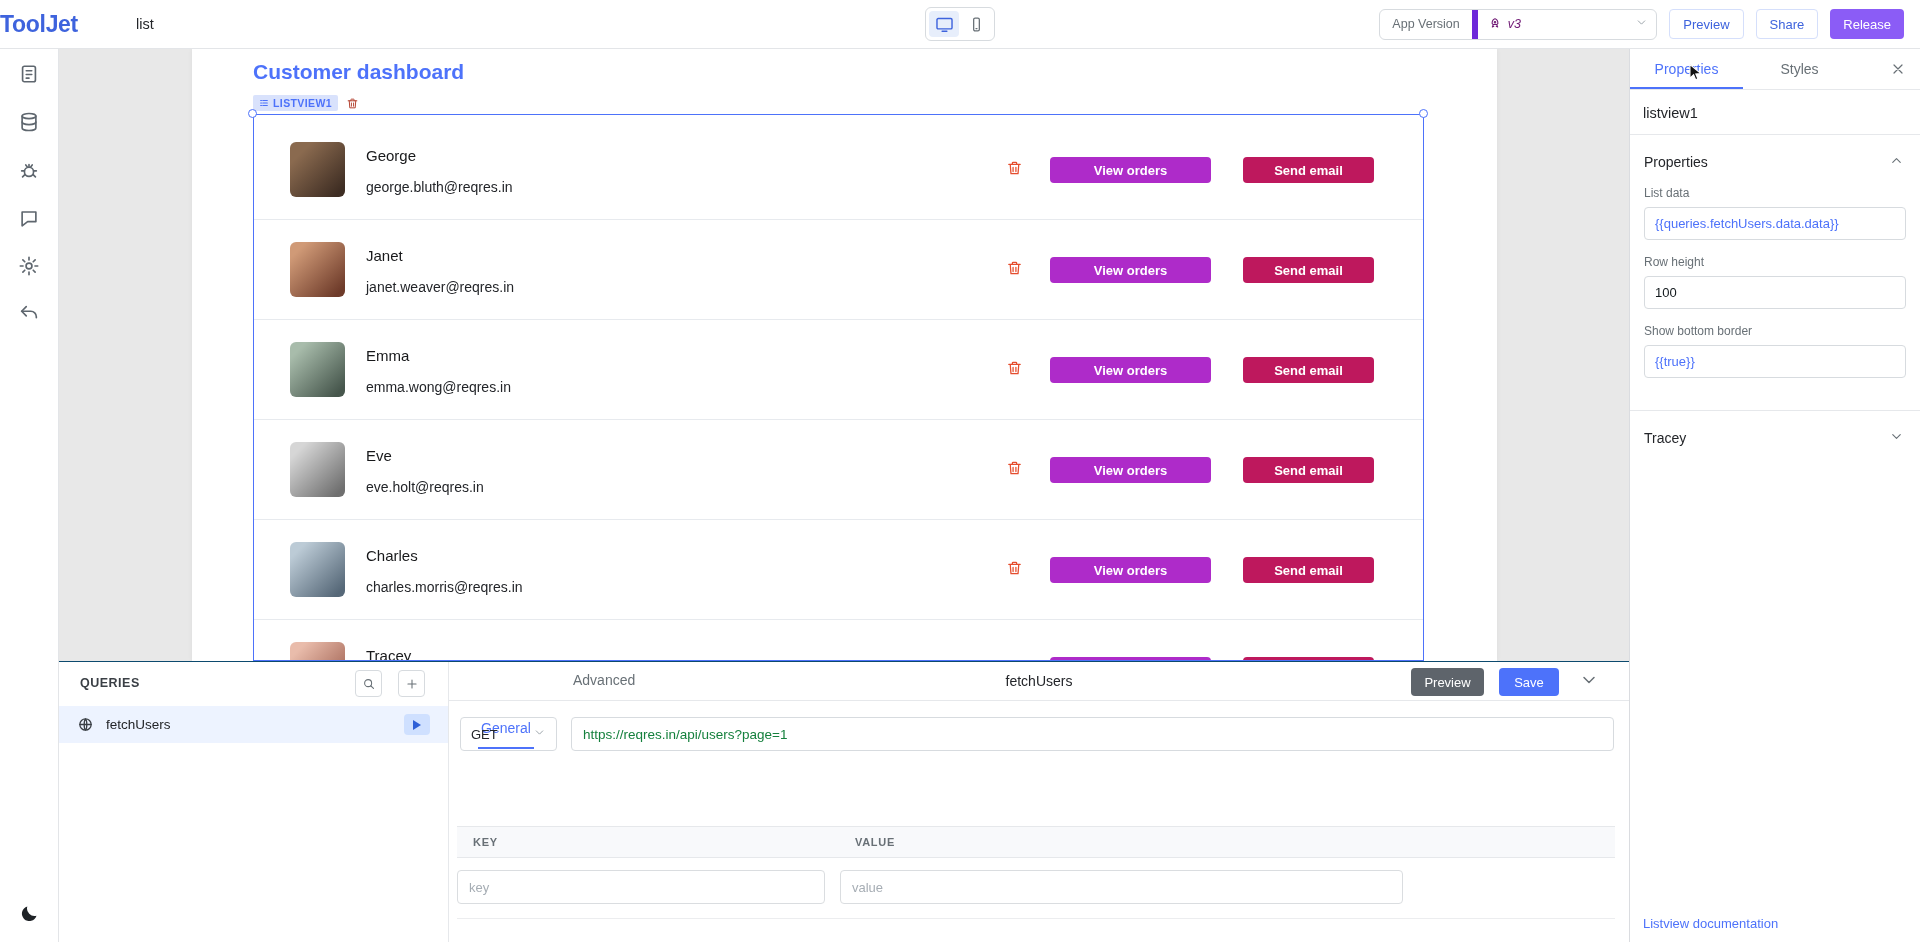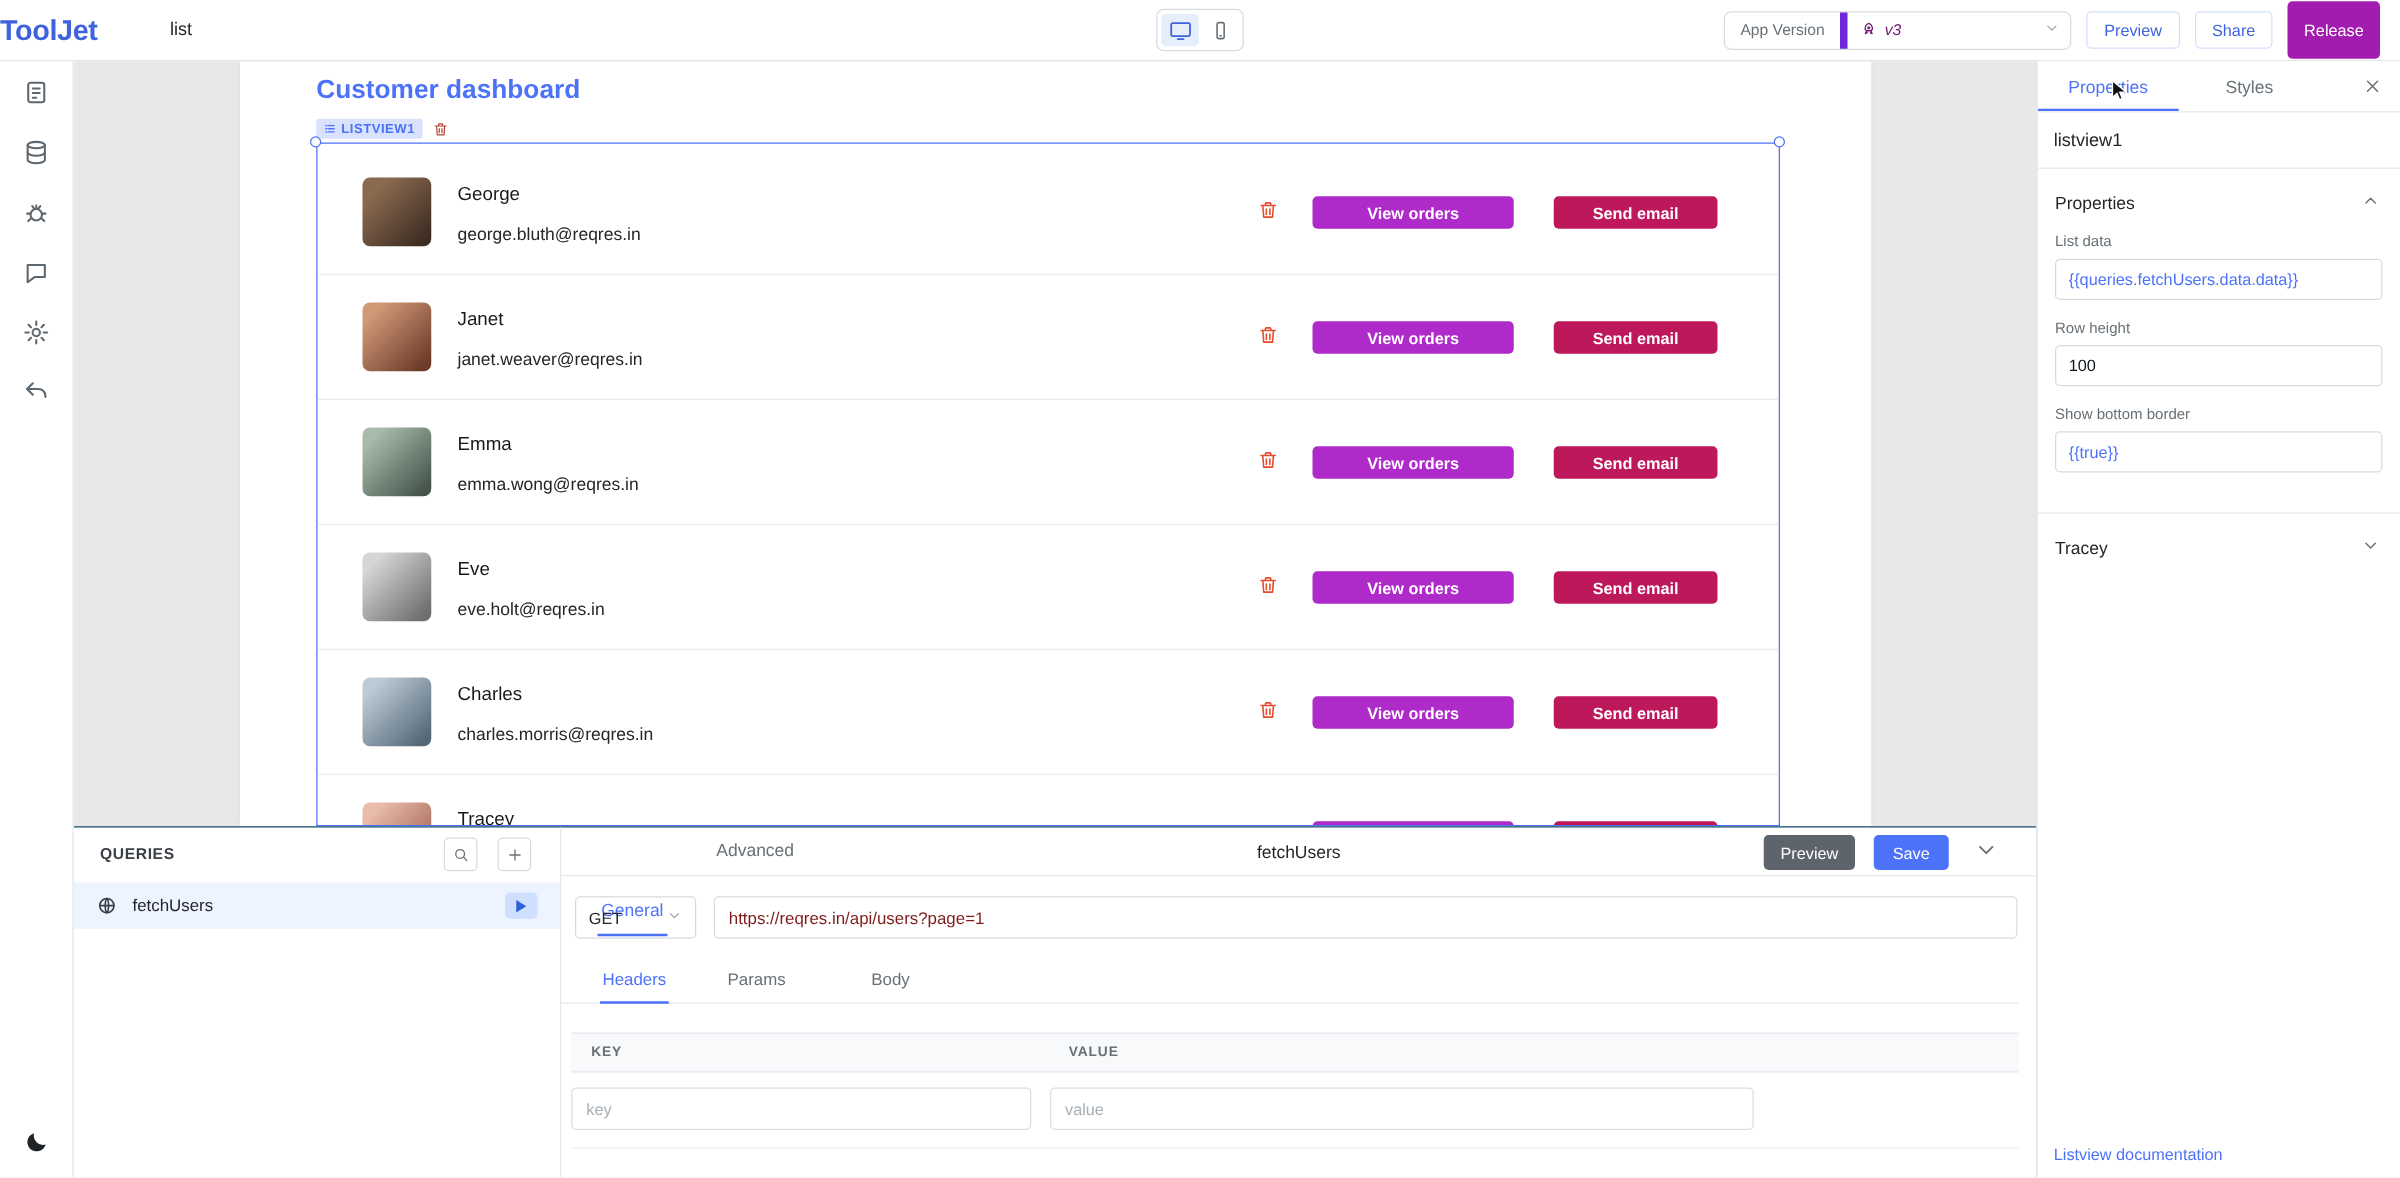--- a/index.html
+++ b/index.html
@@ -18,21 +18,21 @@
                 border-radius:4px; color:#687076; }
   .device-btn.active { background:#E7EEFB; color:#3E63DD; }
   .topbar-right { margin-left:auto; display:flex; align-items:center; gap:12px; padding-right:16px; }
   .version-ctl { display:flex; align-items:center; height:31px; border:1px solid #D7DBDF; border-radius:6px;
                  background:#fff; font-size:12.5px; color:#687076; width:278px; }
   .version-ctl .vc-label { padding:0 12px; border-right:6px solid #6d28d9; height:100%; display:flex; align-items:center; }
   .version-ctl .vc-val { display:flex; align-items:flex-start; gap:6px; padding:0 10px; color:#701a75; flex:1;font-style:italic; }
   .version-ctl .vc-chev { margin-left:auto; margin-right:8px; color:#9AA2A9; }
   .btn { border:none; border-radius:4px; font-size:13px; cursor:pointer; font-family:inherit; }
   .btn-ghost { background:#fff; color:#3E63DD; border:1px solid #D5DFFB; height:30px; padding:0 13px; }
-  .btn-release { background:#a21caf; color:#fff; height:46px; padding:0 13px; }
+  .btn-release { background:#8b5cf6; color:#fff; height:30px; padding:0 13px; }
 
   
   .leftbar { position:absolute; left:0; top:49px; width:59px; height:893px; background:#fff;
              border-right:1px solid #E3E5E8; display:flex; flex-direction:column; align-items:center;
              padding-top:14px; gap:26px; z-index:9; }
   .lb-icon { width:22px; height:22px; color:#5E666E; display:flex; align-items:center; justify-content:center; }
   .lb-moon { margin-top:auto; margin-bottom:18px; color:#1F2327; }
 
   
   .canvas { position:absolute; left:59px; top:49px; width:1570px; height:612px; background:#E8E8E8; overflow:hidden; }
@@ -80,21 +80,21 @@
   .qe-tab { position:absolute; top:0; height:39px; line-height:37px; font-size:14px; color:#687076; padding:0 3px; }
   .qe-tab.active { color:#4D72FA; border-bottom:2px solid #4D72FA;margin-top:48px; }
   .qe-title { position:absolute; left:50%; top:11px; transform:translateX(-50%); font-size:14px; color:#232529; }
   .qe-preview { position:absolute; left:962px; top:6px; width:73px; height:28px; background:#5E646B; color:#fff; }
   .qe-save { position:absolute; left:1050px; top:6px; width:60px; height:28px; background:#4D72FA; color:#fff; }
   .qe-collapse { position:absolute; left:1130px; top:8px; color:#687076; }
   .qe-method { position:absolute; left:11px; top:55px; width:97px; height:34px; border:1px solid #D7DBDF;
                border-radius:4px; display:flex; align-items:center; padding:0 10px; font-size:13px; color:#232529; gap:14px; }
   .qe-method .chev { margin-left:auto; color:#9AA2A9; }
   .qe-url { position:absolute; left:122px; top:55px; width:1043px; height:34px; border:1px solid #D7DBDF;
-            border-radius:4px; padding:0 11px; font-size:13.5px; color:#7f1d1d; font-family:inherit; }
+            border-radius:4px; padding:0 11px; font-size:13.5px; color:#15803d; font-family:inherit; }
   .qe-subtabs { position:absolute; left:0; right:14px; top:105px; height:36px; border-bottom:1px solid #E6E8EB; }
   .qe-subtab { position:absolute; top:0; height:36px; line-height:34px; font-size:13.5px; color:#687076; padding:0 2px; }
   .qe-subtab.active { color:#4D72FA; border-bottom:2px solid #4D72FA; }
   .qe-thead { position:absolute; left:8px; top:164px; width:1158px; height:32px; background:#F8F9FB;
               border-top:1px solid #E6E8EB; border-bottom:1px solid #E6E8EB; }
   .qe-th { position:absolute; top:9px; font-size:11px; font-weight:bold; color:#687076; letter-spacing:.7px; }
   .qe-input { position:absolute; top:208px; height:34px; border:1px solid #DADDE0; border-radius:4px;
               padding:0 11px; font-size:13px; font-family:inherit; color:#232529; }
   .qe-input::placeholder { color:#A6ADB4; }
   .qe-bottomline { position:absolute; left:8px; width:1158px; top:256px; border-top:1px solid #ECEDEF; }
@@ -346,25 +346,20 @@
     <div class="qe-method">
       <span>GET</span>
       <span class="chev">
         <svg class="st" width="13" height="13" viewBox="0 0 24 24">
             <path d="M6 9l6 6 6-6"></path>
           </svg>
       </span>
     </div>
     <input class="qe-url" value="https://reqres.in/api/users?page=1" style="">
 
-    <div class="qe-subtabs">
-      <span class="qe-subtab active" style="left:31px;">Headers</span>
-      <span class="qe-subtab" style="left:131px;">Params</span>
-      <span class="qe-subtab" style="left:246px;">Body</span>
-    </div>
 
     <div class="qe-thead">
       <span class="qe-th" style="left:16px;">KEY</span>
       <span class="qe-th" style="left:398px;">VALUE</span>
     </div>
     <input class="qe-input" style="left: 8px; width: 368px;" placeholder="key">
     <input class="qe-input" style="left: 391px; width: 563px;" placeholder="value">
     <div class="qe-bottomline"></div>
   </div>
 </section>

